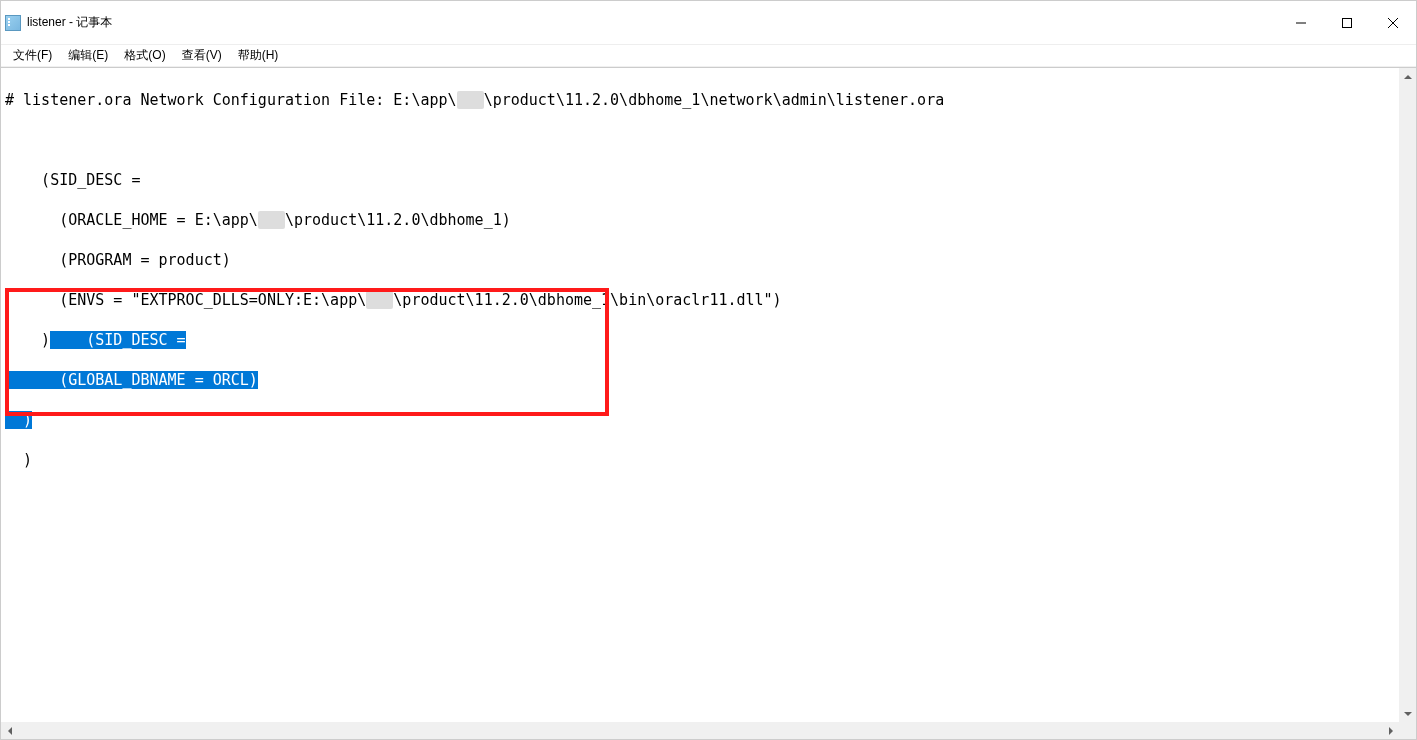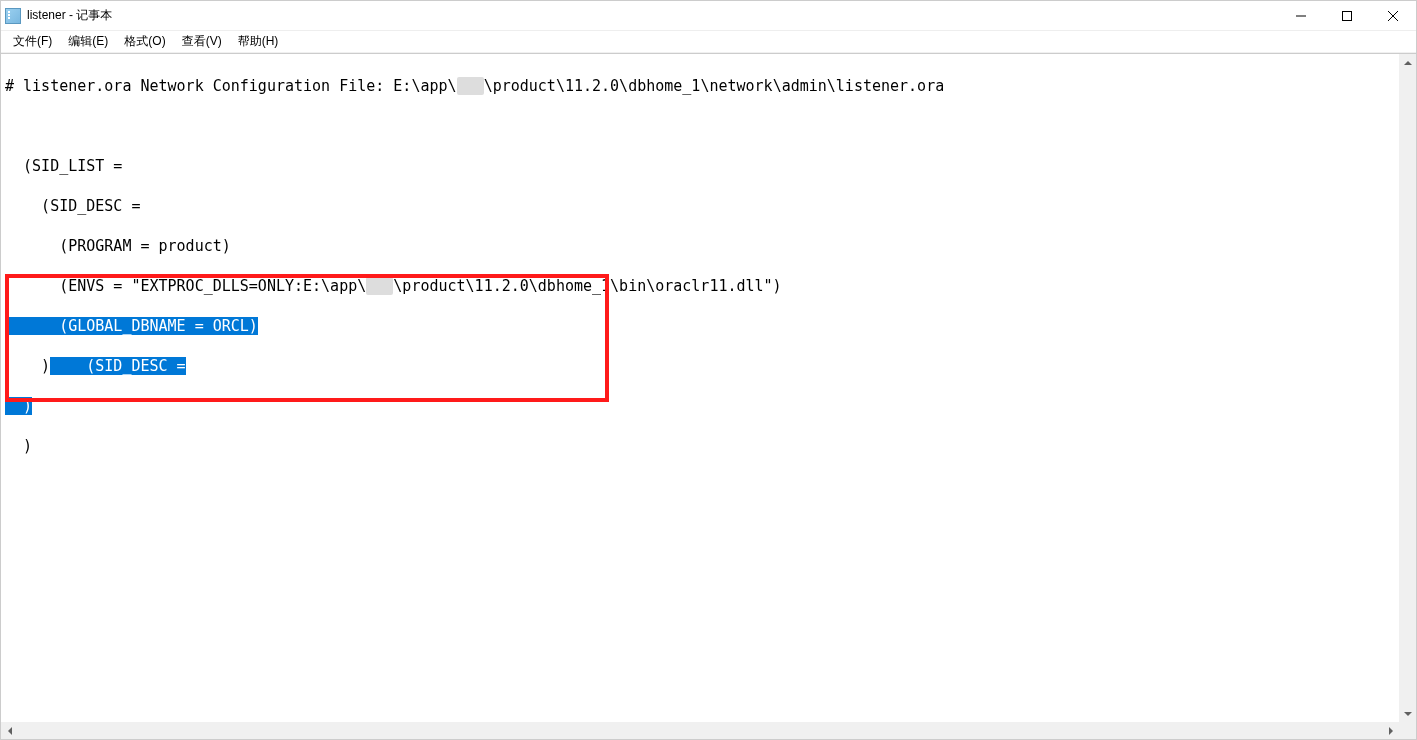--- a/index.html
+++ b/index.html
@@ -11,21 +11,21 @@
       font-family: "Microsoft YaHei", "SimSun", sans-serif;
       background: #fff;
       width: 1417px;
       height: 740px;
       border: 1px solid #ccc;
       display: flex;
       flex-direction: column;
       overflow: hidden;
     }
     .titlebar {
-      height: 30px;
+      height: 44px;
       background: #fff;
       display: flex;
       align-items: center;
       justify-content: space-between;
       padding: 0 0 0 4px;
       border-bottom: 1px solid #eee;
     }
     .titlebar-left {
       display: flex;
       align-items: center;
@@ -185,26 +185,26 @@
   <div class="menu-item">编辑(E)</div>
   <div class="menu-item">格式(O)</div>
   <div class="menu-item">查看(V)</div>
   <div class="menu-item">帮助(H)</div>
 </div>
 
 <div class="editor-wrap">
   <div class="editor">
 <span class="line"><span># listener.ora Network Configuration File: E:\app\</span><span class="blur">   </span><span>\product\11.2.0\dbhome_1\network\admin\listener.ora</span></span>
 <span class="line"></span>
-<span class="line">  (SID_LIST =</span>
 <span class="line">    (SID_DESC =</span>
+<span class="line"><span>      (ORACLE_HOME = E:\app\</span><span class="blur">   </span><span>\product\11.2.0\dbhome_1)</span></span>
 <span class="line">      (PROGRAM = product)</span>
 <span class="line"><span>      (ENVS = "EXTPROC_DLLS=ONLY:E:\app\</span><span class="blur">   </span><span>\product\11.2.0\dbhome_1\bin\oraclr11.dll")</span></span>
+<span class="line"><span>    )</span><span class="sel">    (SID_DESC =</span></span>
 <span class="line"><span class="sel">      (GLOBAL_DBNAME = ORCL)</span></span>
-<span class="line"><span>    )</span><span class="sel">    (SID_DESC =</span></span>
 <span class="line"><span class="sel">  )</span></span>
 <span class="line">  )</span>
 <span class="line"></span>
 
 
 
 
 
 
 

